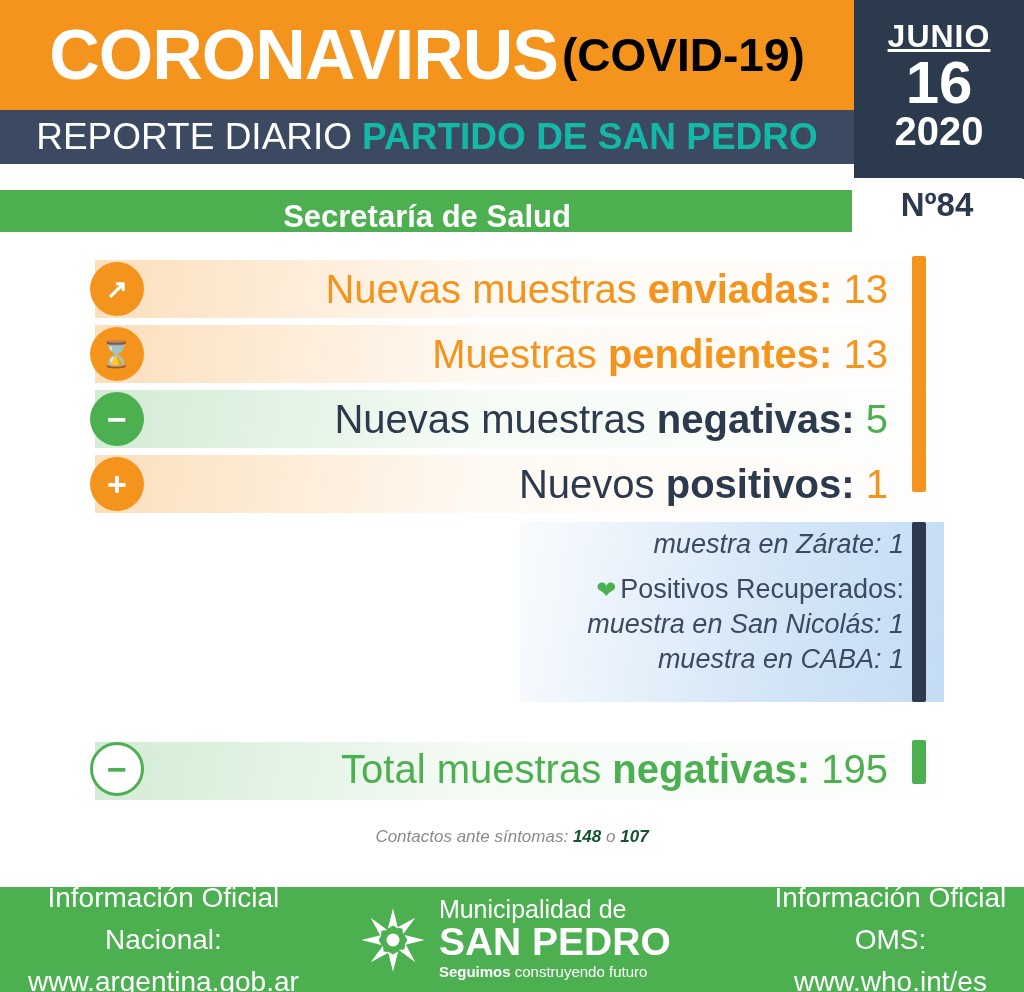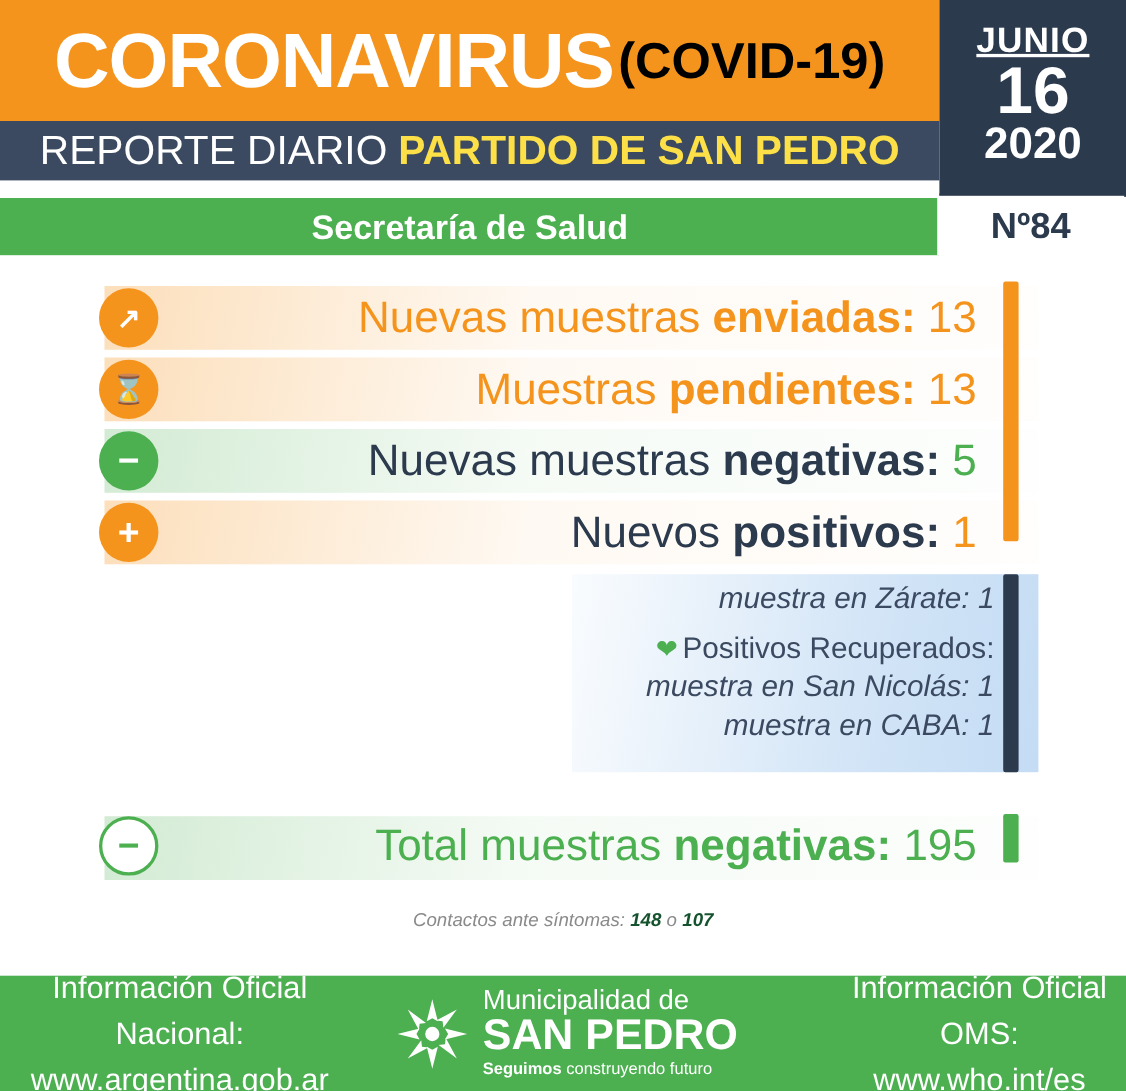--- a/index.html
+++ b/index.html
@@ -24,24 +24,24 @@
   .orange-bar .t2 {
     font-size: 46px; font-weight: bold; color: #000000; line-height: 1;
     margin-left: 4px;
   }
 
   .navy-bar {
     position: absolute; left: 0; top: 110px; width: 854px; height: 54px;
     background: #3B4A61; display: flex; align-items: center; justify-content: center;
   }
   .navy-bar .t3 { font-size: 37px; color: #ffffff; font-weight: 300; letter-spacing: 0px; }
-  .navy-bar .t4 { font-size: 37px; color: #fde047; font-weight: bold; margin-left: 10px; }
+  .navy-bar .t4 { font-size: 37px; color: #14b8a6; font-weight: bold; margin-left: 10px; }
 
   .green-bar {
-    position: absolute; left: 0; top: 180px; width: 854px; height: 54px;
+    position: absolute; left: 0; top: 190px; width: 854px; height: 54px;
     background: #4CAF50; display: flex; align-items: center; justify-content: center;
   }
   .green-bar .t5 { font-size: 31px; color: #ffffff; font-weight: bold; }
 
   .date-box {
     position: absolute; left: 854px; top: 0; width: 170px; height: 178px;
     background: #2C3A4E; color: #ffffff; text-align: center;
   }
   .date-box .month { font-size: 32px; font-weight: bold; letter-spacing: 1px; margin-top: 20px; line-height: 1.05; text-decoration: underline; }
   .date-box .day { font-size: 60px; font-weight: bold; line-height: 0.95; }

